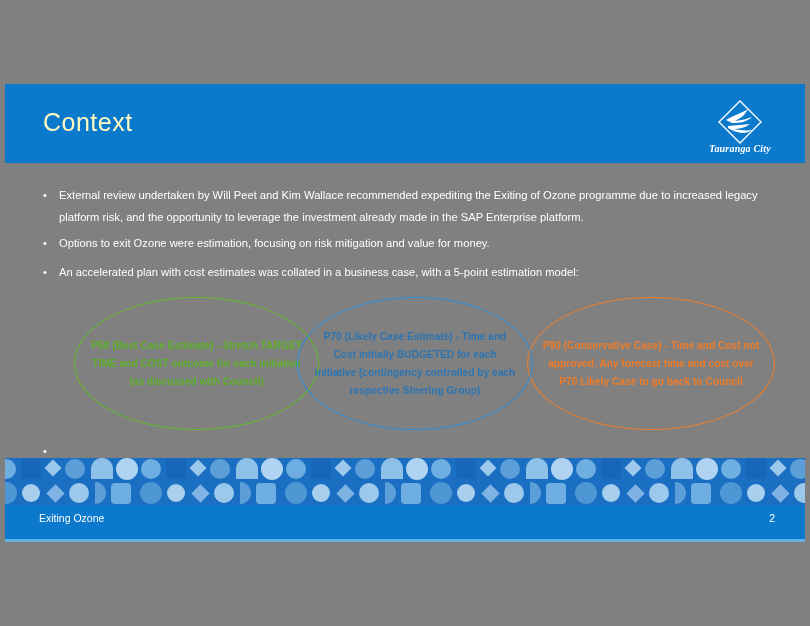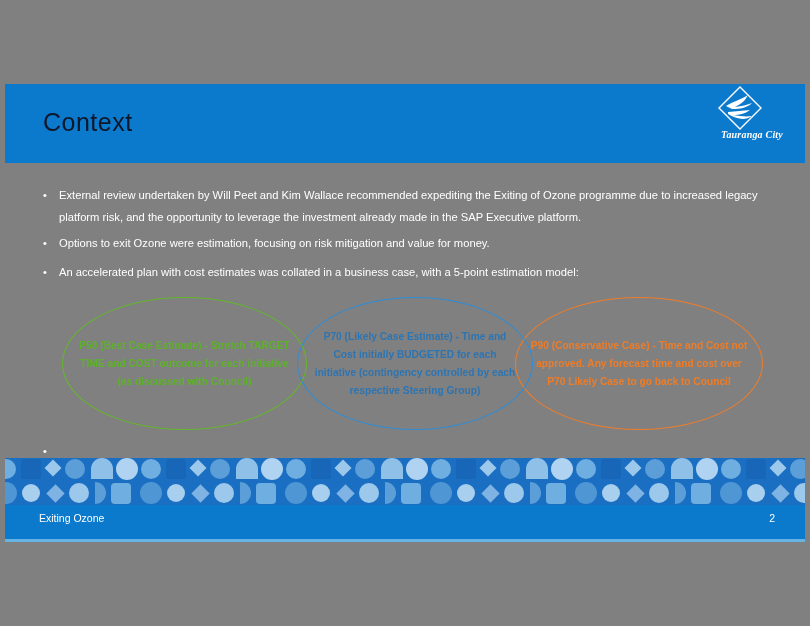--- a/index.html
+++ b/index.html
@@ -33,34 +33,34 @@
     top: 0;
     width: 800px;
     height: 79px;
     background: #0B79CC;
   }
   #page-title {
     position: absolute;
     left: 38px;
     top: 24px;
     font-size: 25px;
-    color: #0f172a;
+    color: #fef9c3;
     letter-spacing: 0.5px;
     font-weight: 400;
     white-space: nowrap;
   }
 
   
   #logo-wrap {
     position: absolute;
     right: 22px;
-    top: 0;
+    top: 14px;
     width: 86px;
     height: 62px;
-    text-align: right;
+    text-align: center;
   }
   #logo-mark {
     width: 48px;
     height: 48px;
     display: block;
     margin: 0 auto;
   }
   #logo-text {
     font-family: "Liberation Serif", serif;
     font-style: italic;
@@ -108,34 +108,34 @@
     text-align: center;
   }
   .ellipse .etext {
     display: block;
     font-size: 10.2px;
     line-height: 18px;
     font-weight: bold;
     padding: 0 14px;
   }
   #ellipse-p50 {
-    left: 57px; top: 213px; width: 245px; height: 133px;
+    left: 69px; top: 213px; width: 245px; height: 133px;
     border: 1.6px solid #63B72B;
   }
   #ellipse-p50 .etext { color: #5EB12A; }
 
   #ellipse-p70 {
     left: 292px; top: 213px; width: 236px; height: 133px;
     border: 1.6px solid #2E8CD6;
     z-index: 2;
   }
   #ellipse-p70 .etext { color: #2D74B2; }
 
   #ellipse-p90 {
-    left: 510px; top: 213px; width: 248px; height: 133px;
+    left: 522px; top: 213px; width: 248px; height: 133px;
     border: 1.6px solid #ED7D2B;
   }
   #ellipse-p90 .etext { color: #EE7C27; }
 
   
   #footer {
     position: absolute;
     left: 0;
     bottom: 0;
     width: 800px;
@@ -197,21 +197,21 @@
         <path d="M24 3 L45 24 L24 45 L3 24 Z" fill="none" stroke="#ffffff" stroke-width="1.4"></path>
         <path d="M10 22 C18 17 26 15 32 11 C29 17 25 20 19 23 C26 22 31 21 36 19 C31 24 24 25 16 25 Z" fill="#ffffff"></path>
         <path d="M12 28 C20 27 27 27 34 26 C29 30 23 31 17 31 C24 32 30 33 36 32 C29 37 20 35 12 30 Z" fill="#ffffff"></path>
       </svg>
       <div id="logo-text">Tauranga City</div>
     </div>
   </div>
 
   <div class="bullet-row" id="bullet-1">
     <span class="bullet-dot">•</span>
-    <span class="bullet-text">External review undertaken by Will Peet and Kim Wallace recommended expediting the Exiting of Ozone programme due to increased legacy platform risk, and the opportunity to leverage the investment already made in the SAP Executive platform.</span>
+    <span class="bullet-text">External review undertaken by Will Peet and Kim Wallace recommended expediting the Exiting of Ozone programme due to increased legacy platform risk, and the opportunity to leverage the investment already made in the SAP Enterprise platform.</span>
   </div>
 
   <div class="bullet-row" id="bullet-2">
     <span class="bullet-dot">•</span>
     <span class="bullet-text">Options to exit Ozone were estimation, focusing on risk mitigation and value for money.</span>
   </div>
 
   <div class="bullet-row" id="bullet-3">
     <span class="bullet-dot">•</span>
     <span class="bullet-text">An accelerated plan with cost estimates was collated in a business case, with a 5-point estimation model:</span>

